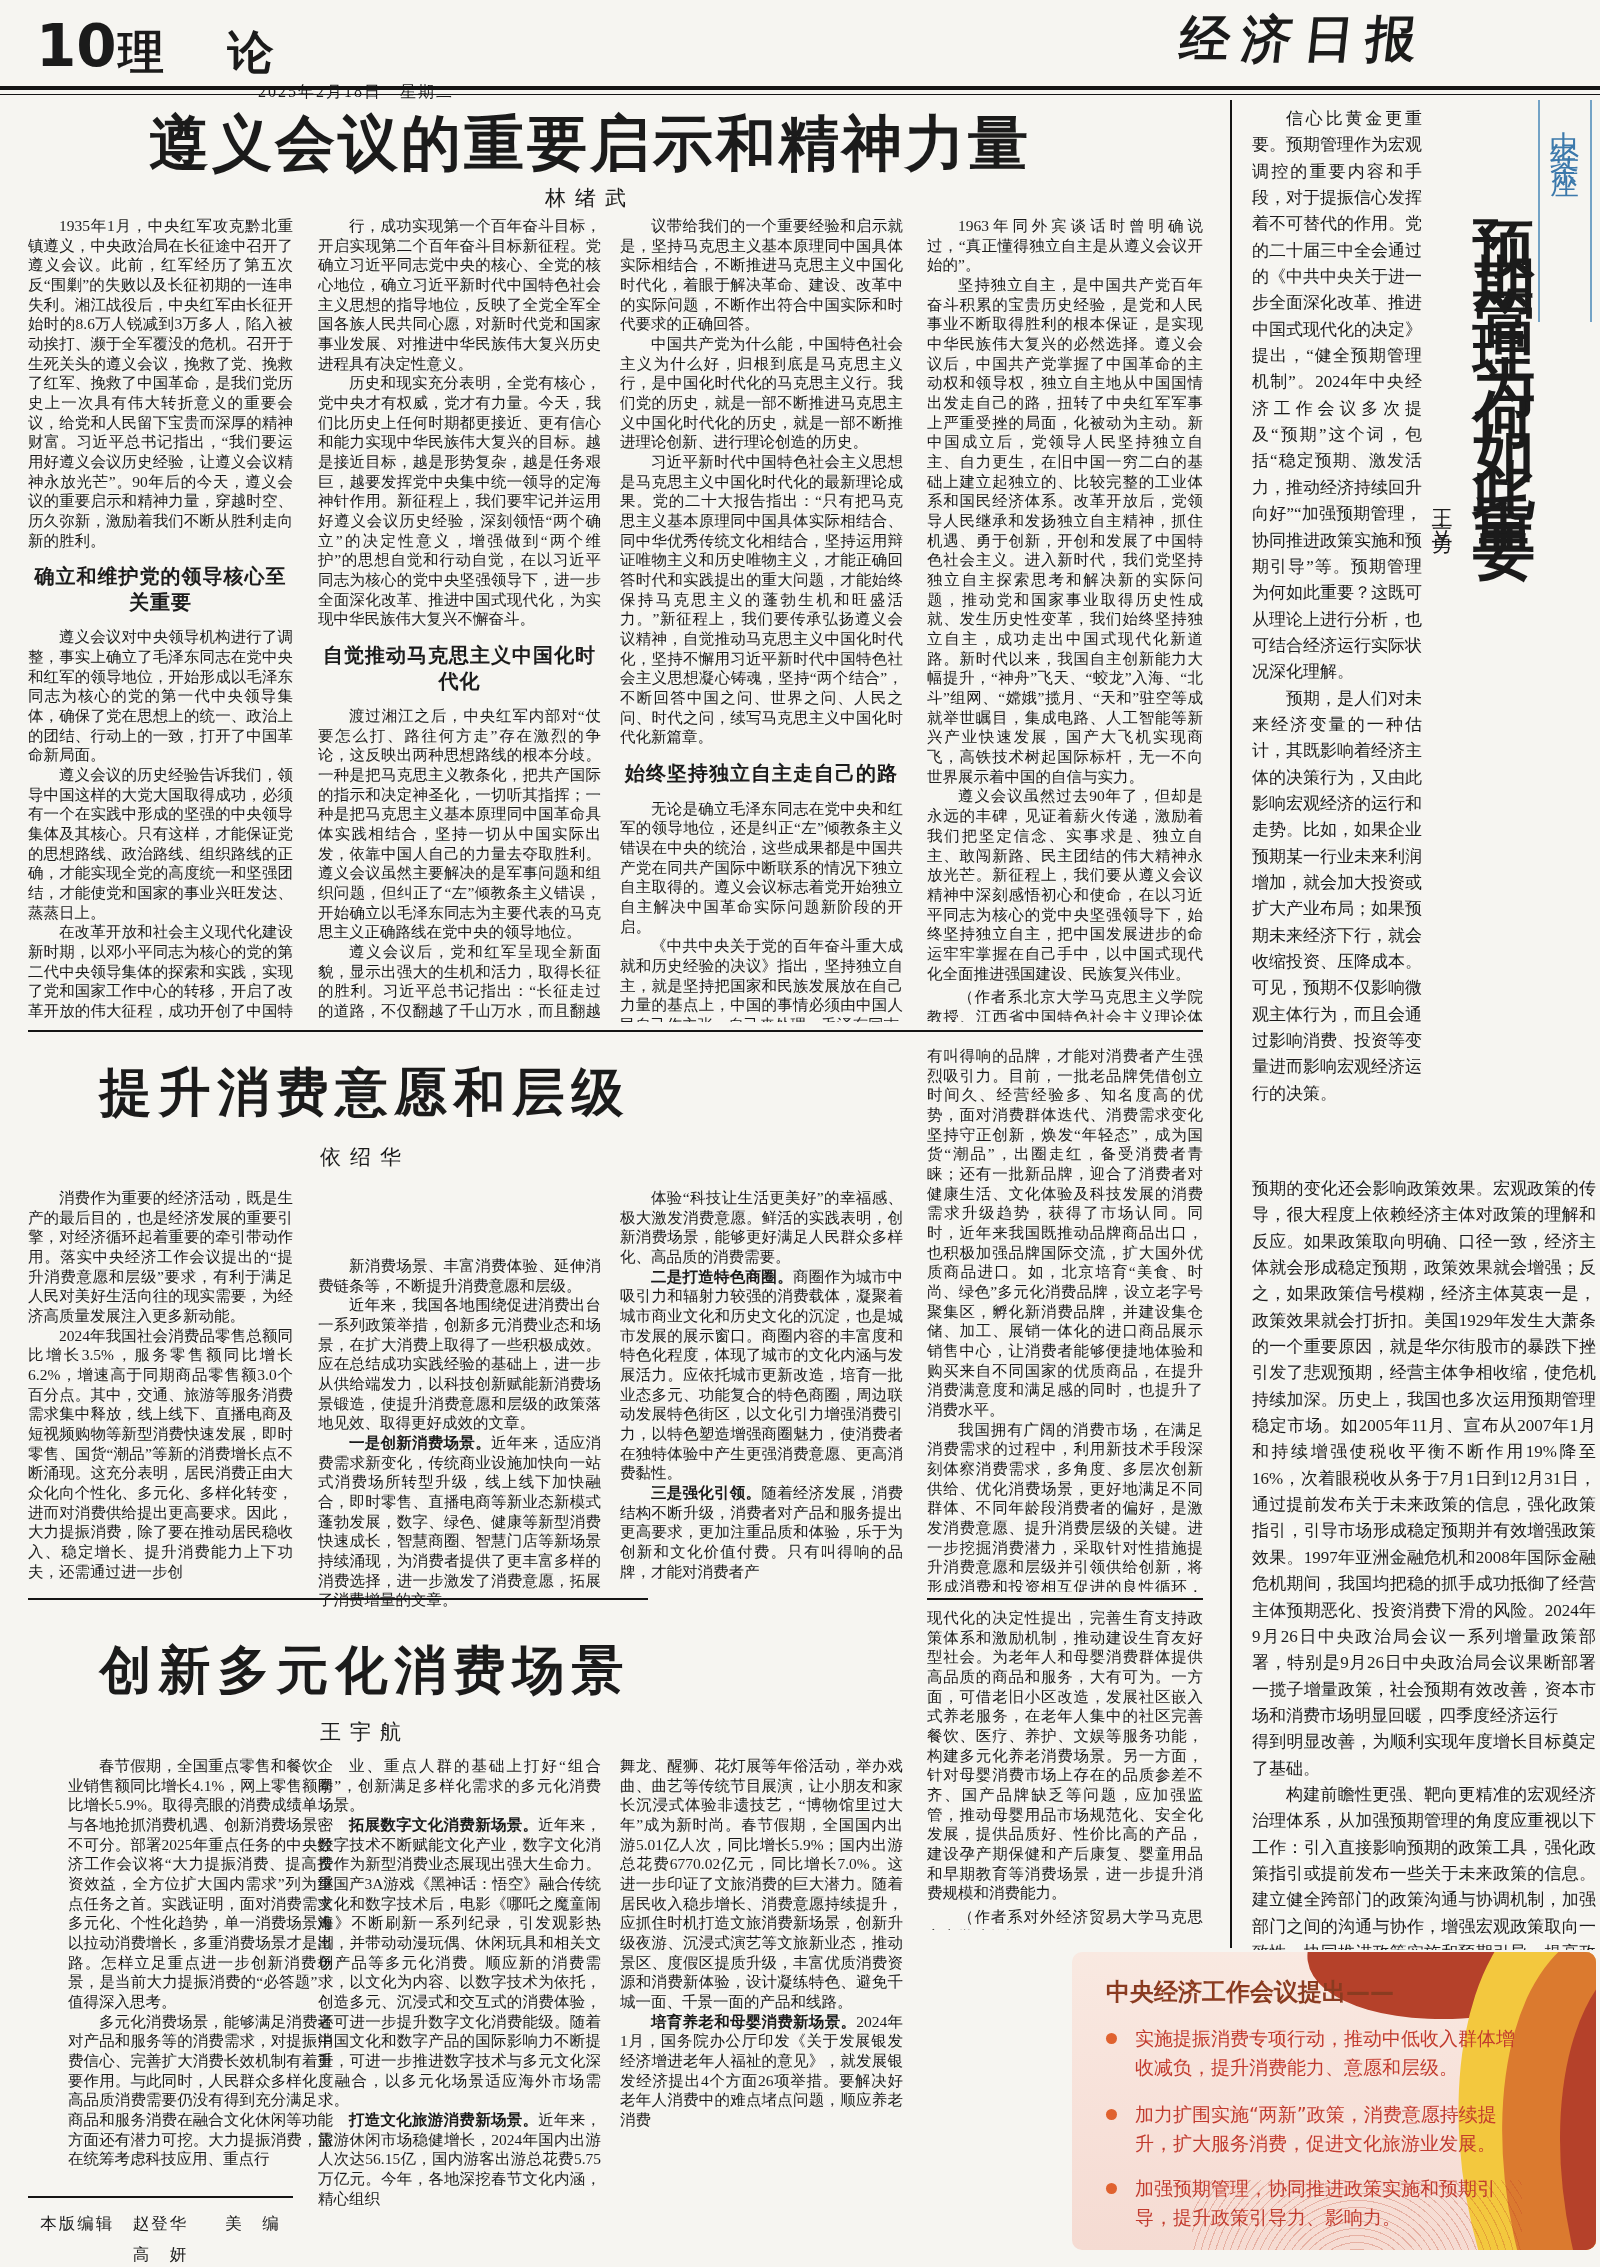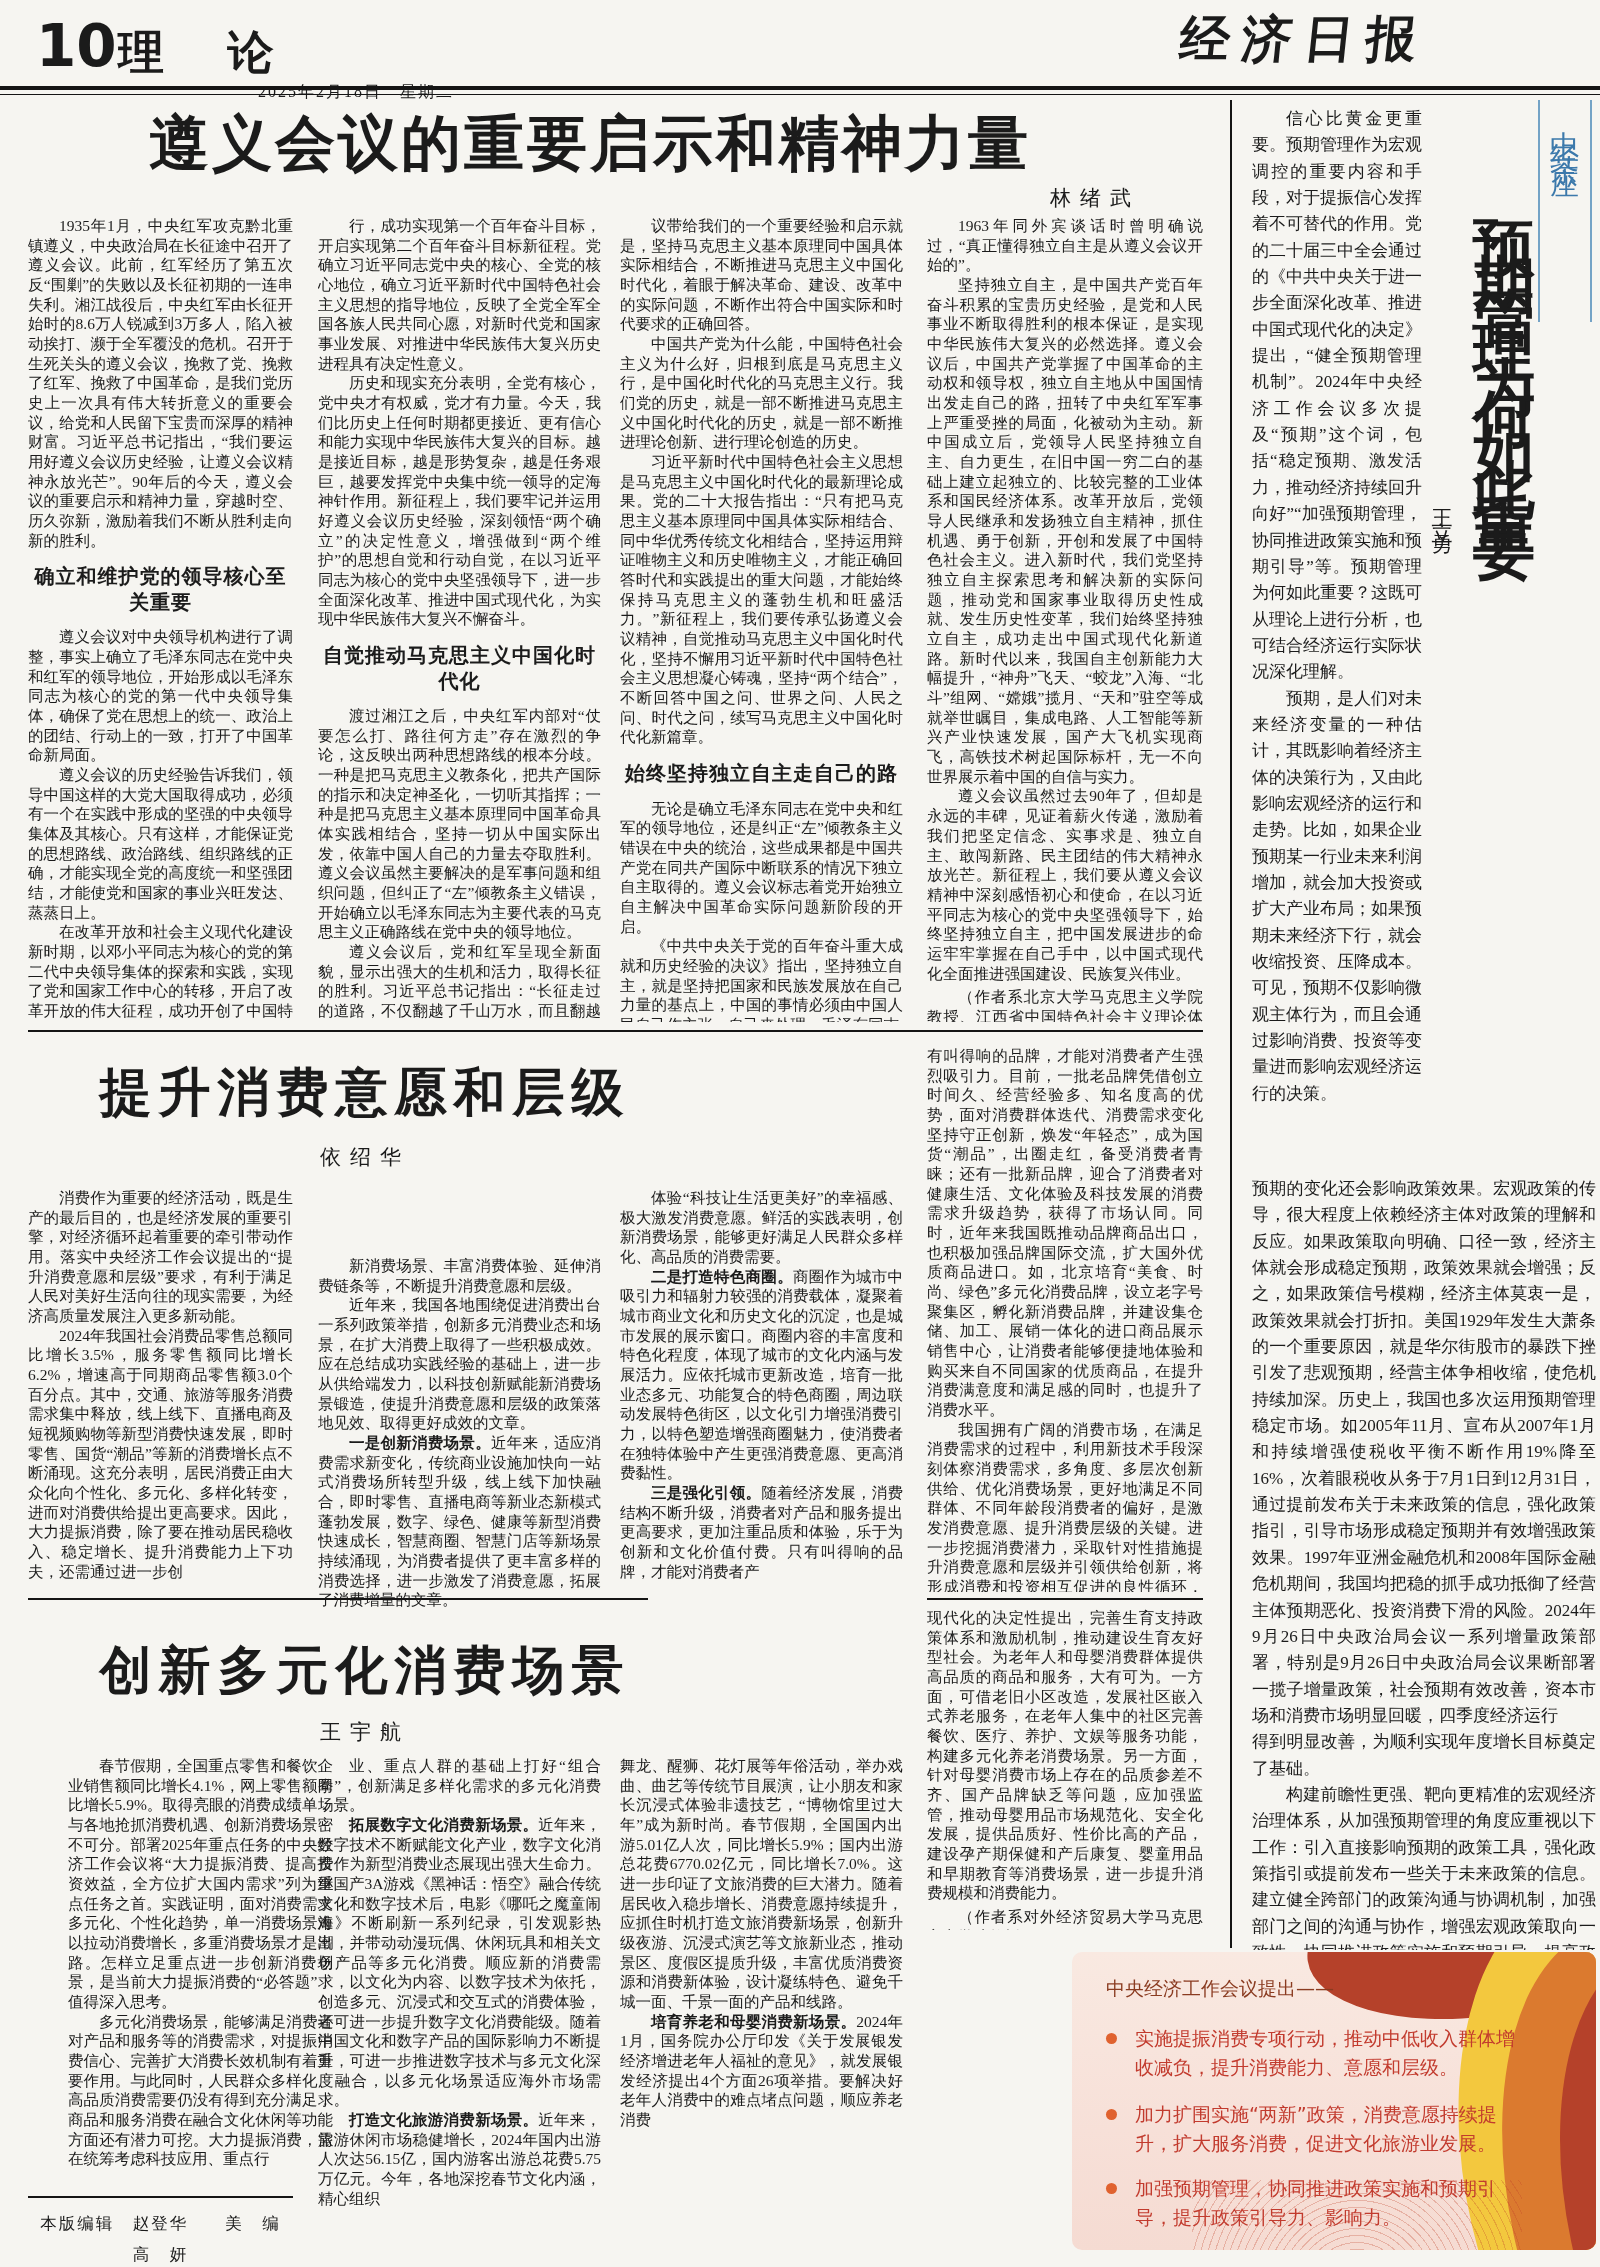--- a/index.html
+++ b/index.html
@@ -27,22 +27,22 @@
   .kai{font-size:17px;line-height:1.55;text-align:justify;overflow:hidden;}
   .kai p{margin:0;text-indent:2em;}
   .vheadline{writing-mode:vertical-rl;font-family:"DejaVu Sans","Liberation Sans",sans-serif;
        font-weight:900;font-size:62px;letter-spacing:34px;}
   .vtag{writing-mode:vertical-rl;font-size:29px;letter-spacing:12px;color:#3c79ab;
        border-left:2px solid #74a3c6;border-right:2px solid #74a3c6;padding:8px 5px;}
   .vauthor{writing-mode:vertical-rl;font-size:21px;letter-spacing:13px;}
   
   .hbox{background:linear-gradient(180deg,#f9e9e1 0%,#f7e0d8 60%,#f5dbd2 100%);
         border-radius:10px;overflow:hidden;}
-  .hbox-title{font-family:"DejaVu Sans","Liberation Sans",sans-serif;font-weight:normal;
-        font-size:19px;color:#8a3b20;}
+  .hbox-title{font-family:"DejaVu Sans","Liberation Sans",sans-serif;font-weight:bold;
+        font-size:24px;color:#8a3b20;}
   .hitem{font-family:"DejaVu Sans","Liberation Sans",sans-serif;font-size:19px;line-height:1.5;
         color:#c23b2e;display:flex;gap:18px;}
   .dot{width:11px;height:11px;border-radius:50%;background:#e0622f;flex:0 0 11px;margin-top:9px;}
   .sw{position:absolute;border-radius:50%;}
   .fan{position:absolute;background:repeating-radial-gradient(circle at 50% 160%,
        rgba(191,64,38,.28) 0 1px,transparent 1px 7px);}
   
   .credits{border-top:2px solid #151515;font-size:16.5px;text-align:center;line-height:1.9;
        letter-spacing:2px;padding-top:10px;}
 </style>
@@ -54,21 +54,21 @@
   <div class="abs pageno" style="left:36px;top:12px;">10</div>
   <div class="abs section" style="left:118px;top:22px;">理 论</div>
   <div class="abs dateline" style="left:258px;top:54px;">
     <span>2025年2月18日</span>　<span>星期二</span>
   </div>
   <div class="abs masthead" style="left:1180px;top:6px;">经济日报</div>
   <div class="abs rule" style="left:0;top:86px;width:1600px;height:4px;"></div>
   <div class="abs rule" style="left:0;top:94px;width:1600px;height:1px;"></div>
 
   <div class="abs h1" style="left:40px;top:104px;width:1100px;">遵义会议的重要启示和精神力量</div>
-  <div class="abs byline" style="left:40px;top:184px;width:1100px;text-align:right;">林绪武</div>
+  <div class="abs byline" style="left:40px;top:184px;width:1100px;">林绪武</div>
 
   <div class="abs col" style="left:28px;top:216px;width:265px;height:806px;">
     <p>1935年1月，中央红军攻克黔北重镇遵义，中央政治局在长征途中召开了遵义会议。此前，红军经历了第五次反“围剿”的失败以及长征初期的一连串失利。湘江战役后，中央红军由长征开始时的8.6万人锐减到3万多人，陷入被动挨打、濒于全军覆没的危机。召开于生死关头的遵义会议，挽救了党、挽救了红军、挽救了中国革命，是我们党历史上一次具有伟大转折意义的重要会议，给党和人民留下宝贵而深厚的精神财富。习近平总书记指出，“我们要运用好遵义会议历史经验，让遵义会议精神永放光芒”。90年后的今天，遵义会议的重要启示和精神力量，穿越时空、历久弥新，激励着我们不断从胜利走向新的胜利。</p>
     <p class="sub">确立和维护党的领导核心至关重要</p>
     <p>遵义会议对中央领导机构进行了调整，事实上确立了毛泽东同志在党中央和红军的领导地位，开始形成以毛泽东同志为核心的党的第一代中央领导集体，确保了党在思想上的统一、政治上的团结、行动上的一致，打开了中国革命新局面。</p>
     <p>遵义会议的历史经验告诉我们，领导中国这样的大党大国取得成功，必须有一个在实践中形成的坚强的中央领导集体及其核心。只有这样，才能保证党的思想路线、政治路线、组织路线的正确，才能实现全党的高度统一和坚强团结，才能使党和国家的事业兴旺发达、蒸蒸日上。</p>
     <p>在改革开放和社会主义现代化建设新时期，以邓小平同志为核心的党的第二代中央领导集体的探索和实践，实现了党和国家工作中心的转移，开启了改革开放的伟大征程，成功开创了中国特色社会主义。</p>
 
   </div>
   <div class="abs col" style="left:318px;top:216px;width:283px;height:806px;">

